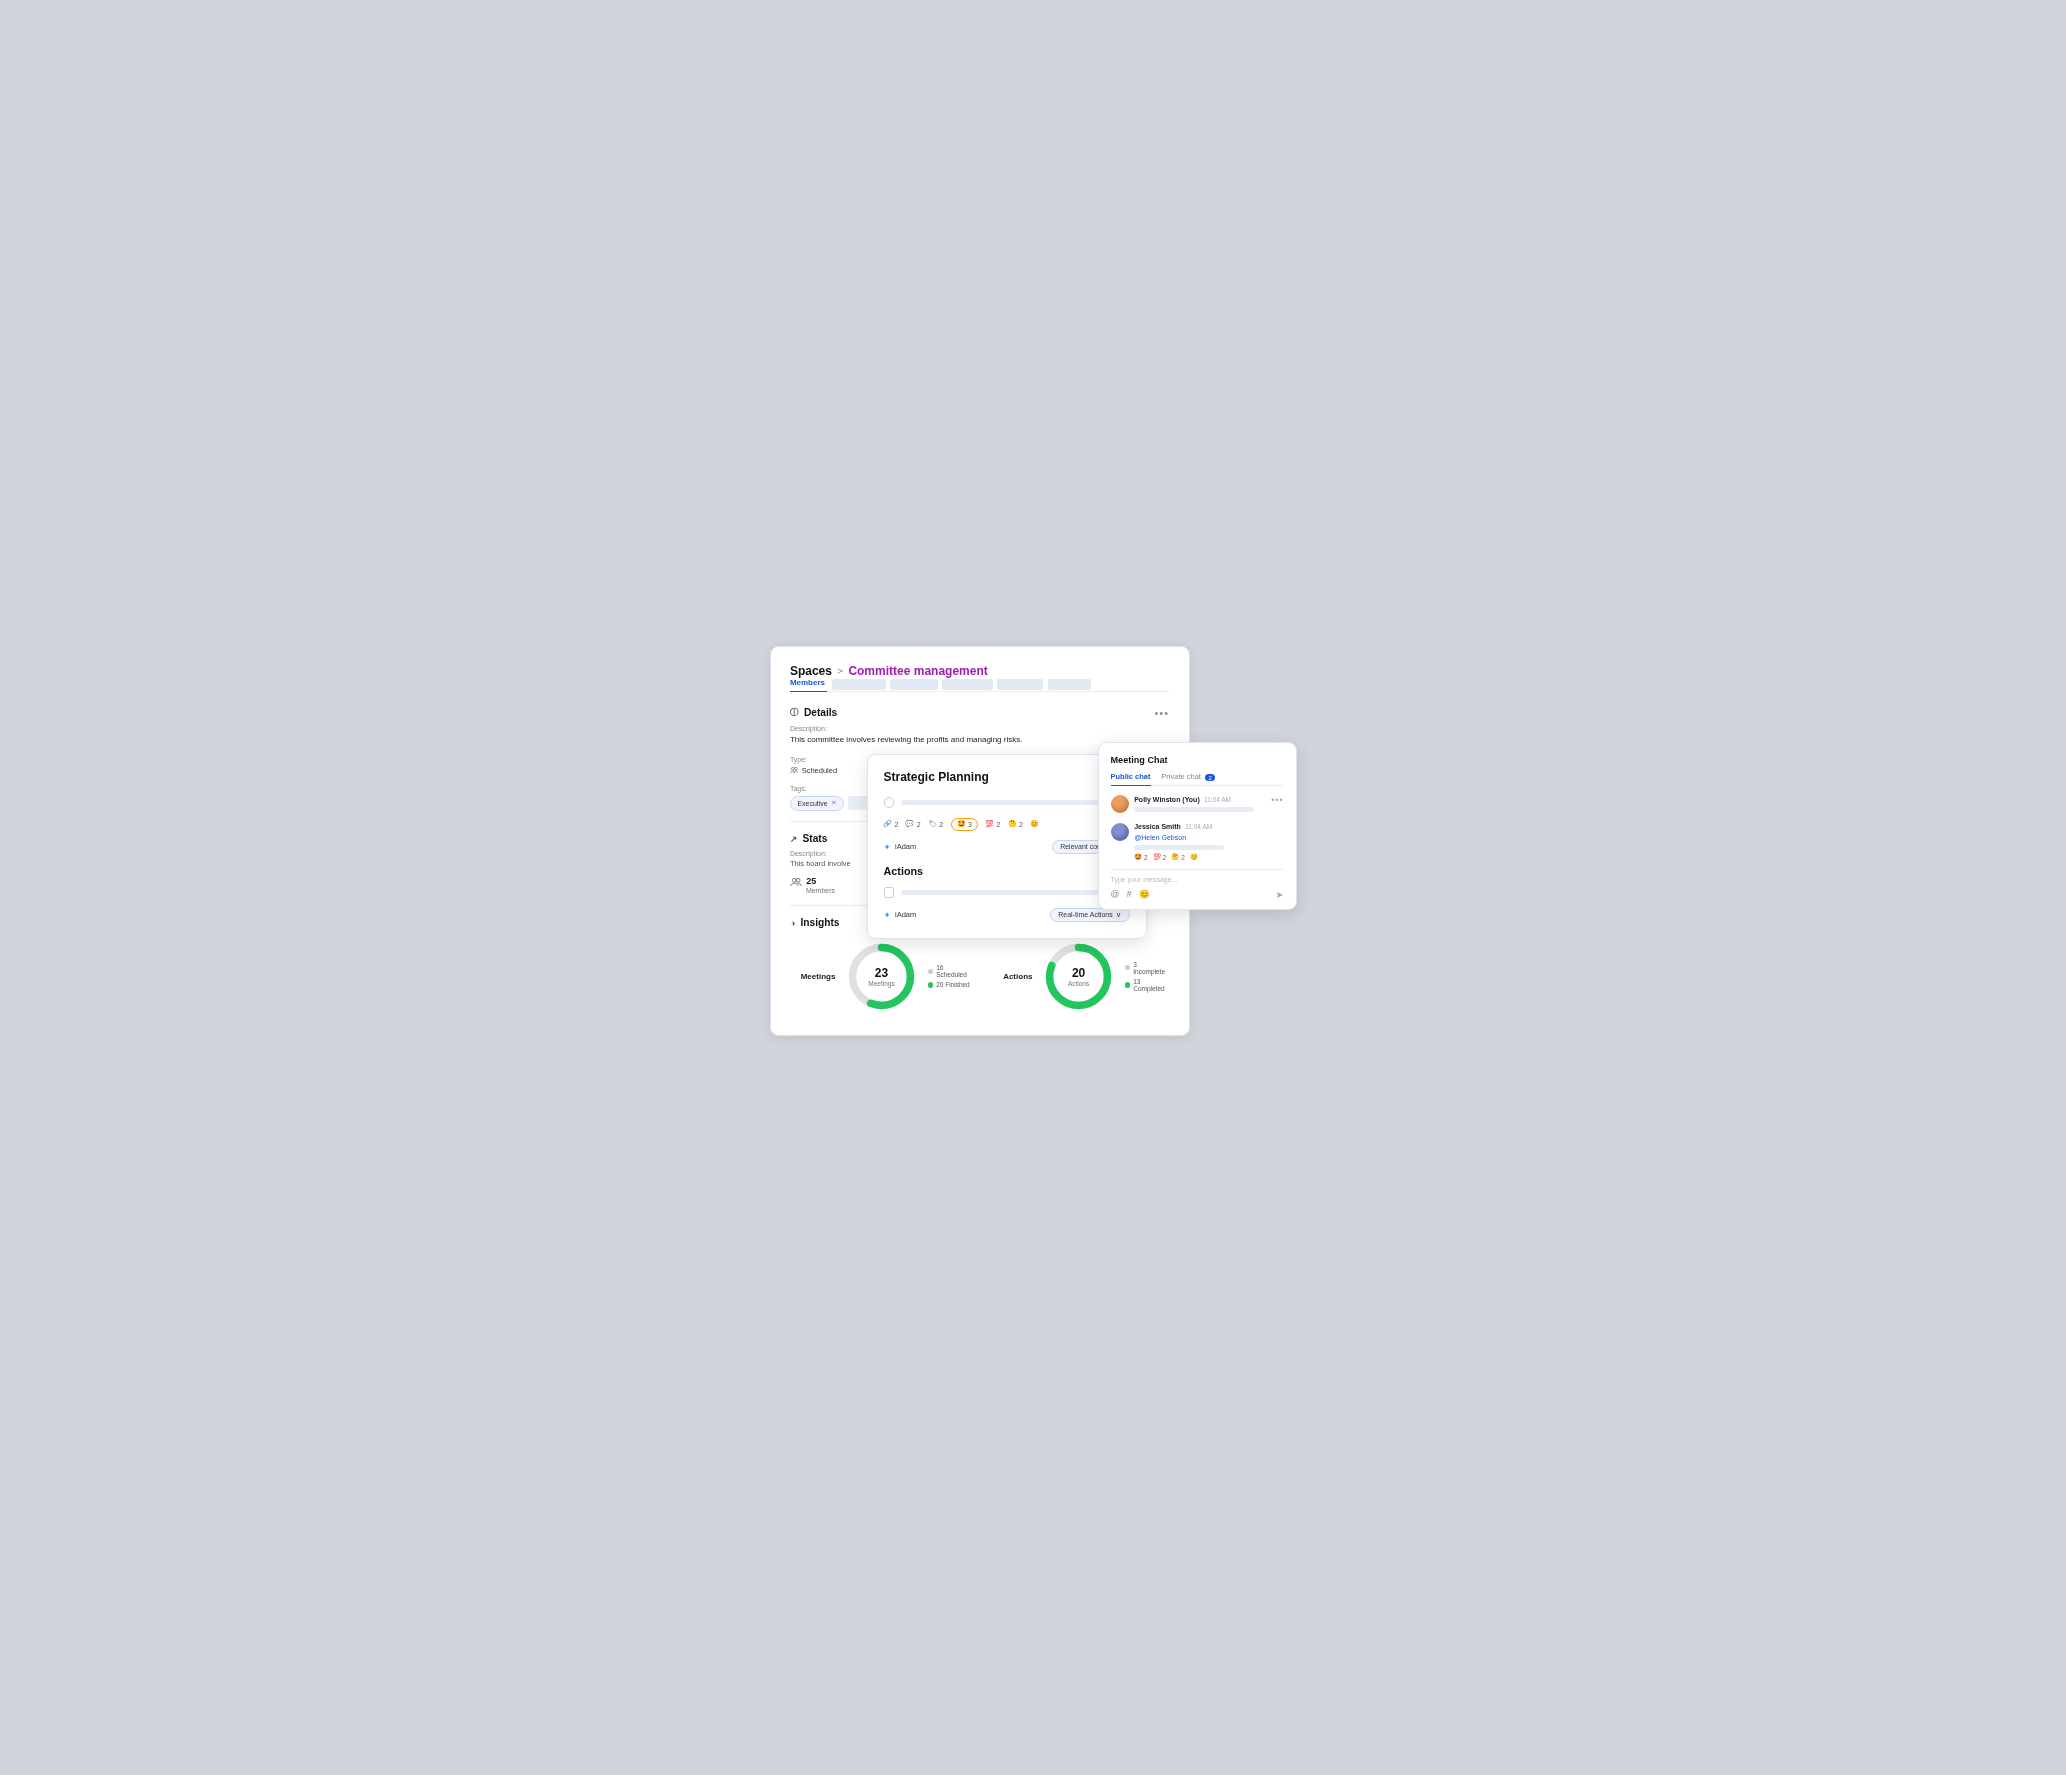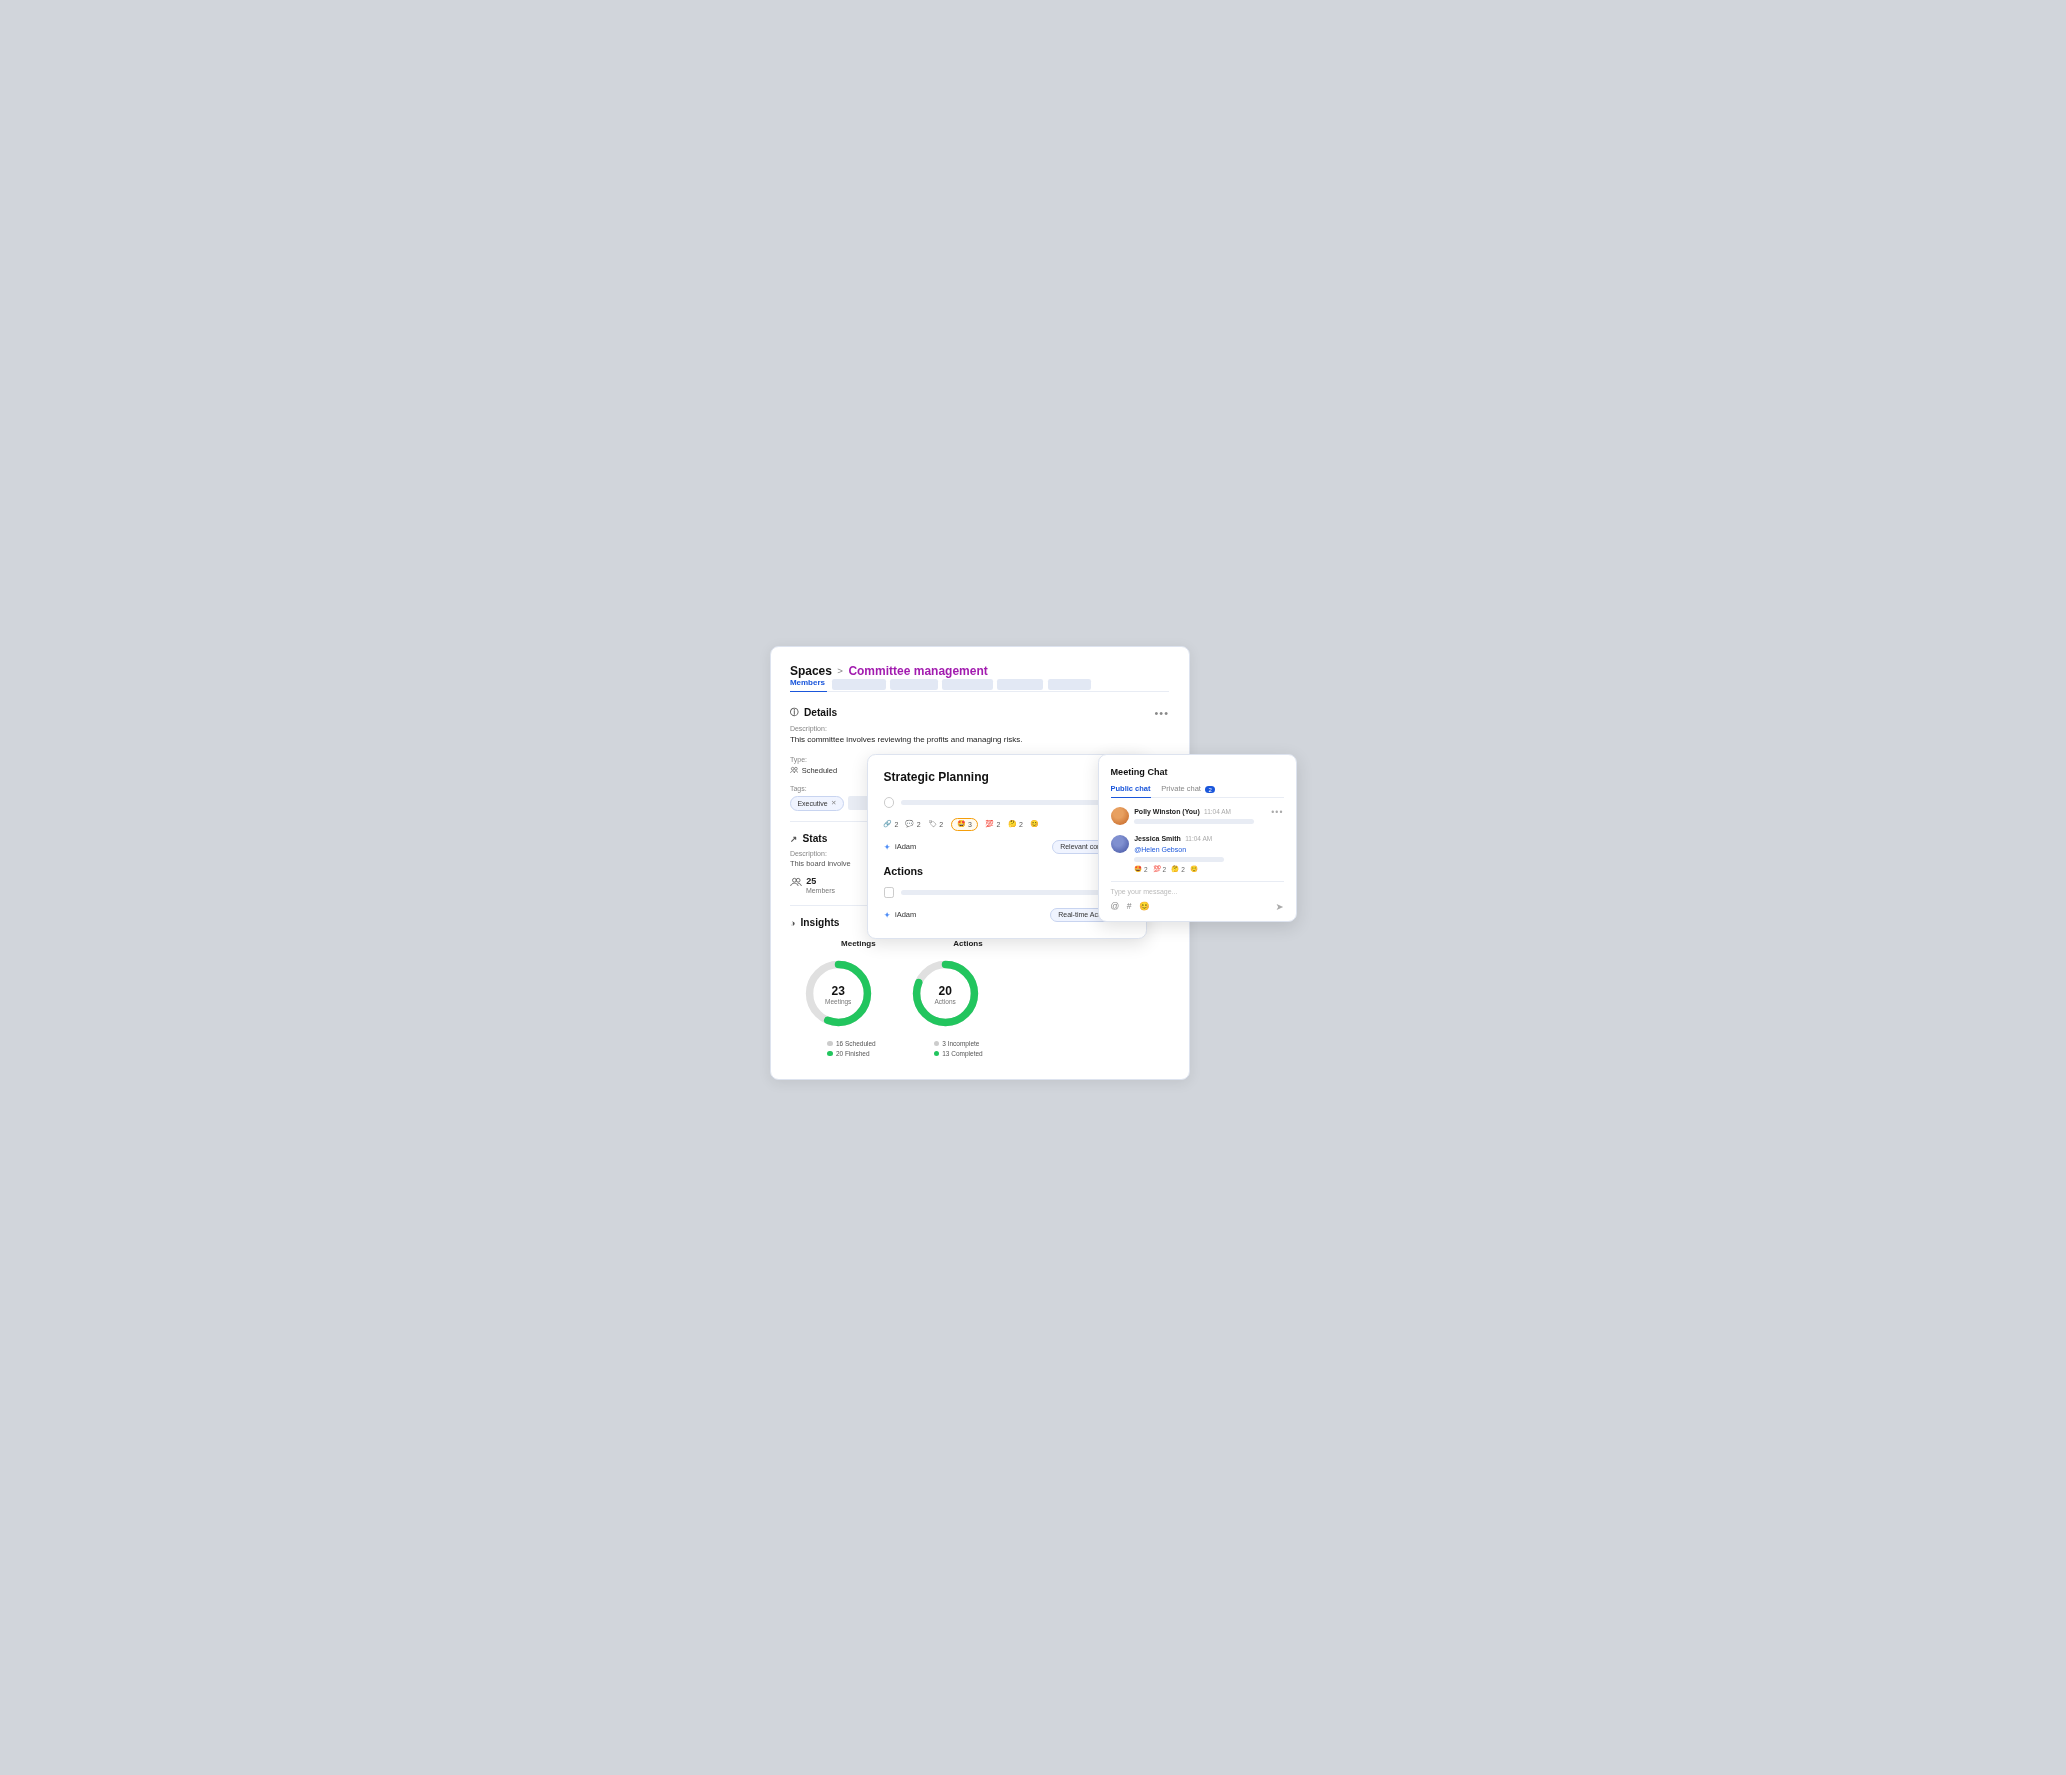--- a/index.html
+++ b/index.html
@@ -201,22 +201,22 @@
     .insights-charts {
       display: flex;
       gap: 32px;
       margin-top: 10.8px;
       align-items: flex-start;
       padding-left: 10.8px;
     }
 
     .chart-container {
       display: flex;
-      flex-direction: column;
-      align-items: flex-end;
+      flex-direction: row;
+      align-items: center;
       gap: 8.6px;
     }
     .chart-title {
       font-size: 8px;
       font-weight: 600;
       color: #222;
       text-align: center;
     }
 
     .donut-wrap {
@@ -390,21 +390,21 @@
     .actions-title {
       font-size: 10.8px;
       font-weight: 700;
       color: #111;
       margin-bottom: 7.5px;
     }
 
     
     .chat-card {
       position: absolute;
-      top: 108px;
+      top: 96px;
       left: 328px;
       width: 199px;
       background: #fff;
       border-radius: 8.6px;
       border: 0.8px solid #dde3ef;
       box-shadow: 0 4.3px 17px rgba(0,0,0,0.12);
       z-index: 11;
       padding: 12px 12px 9.7px;
     }
 

